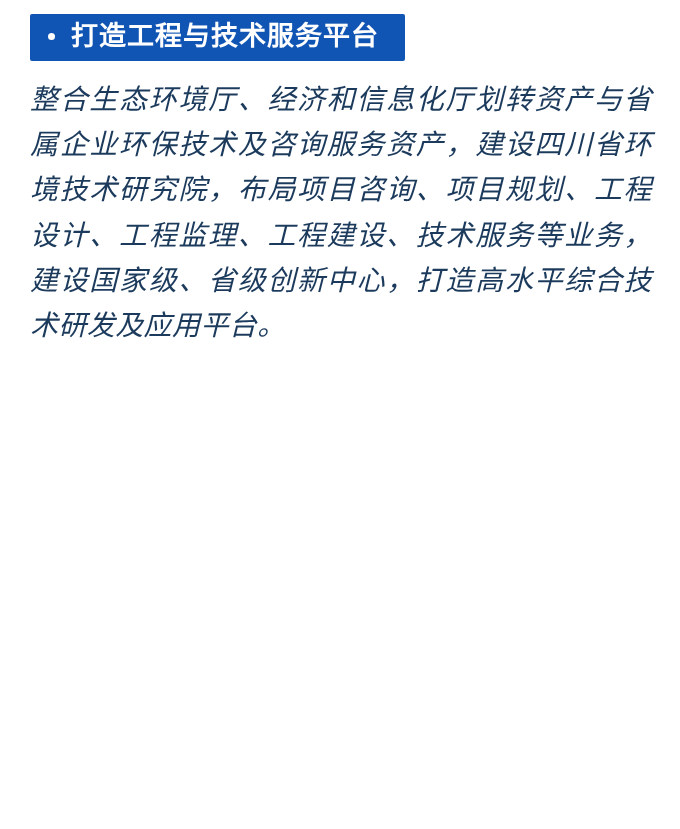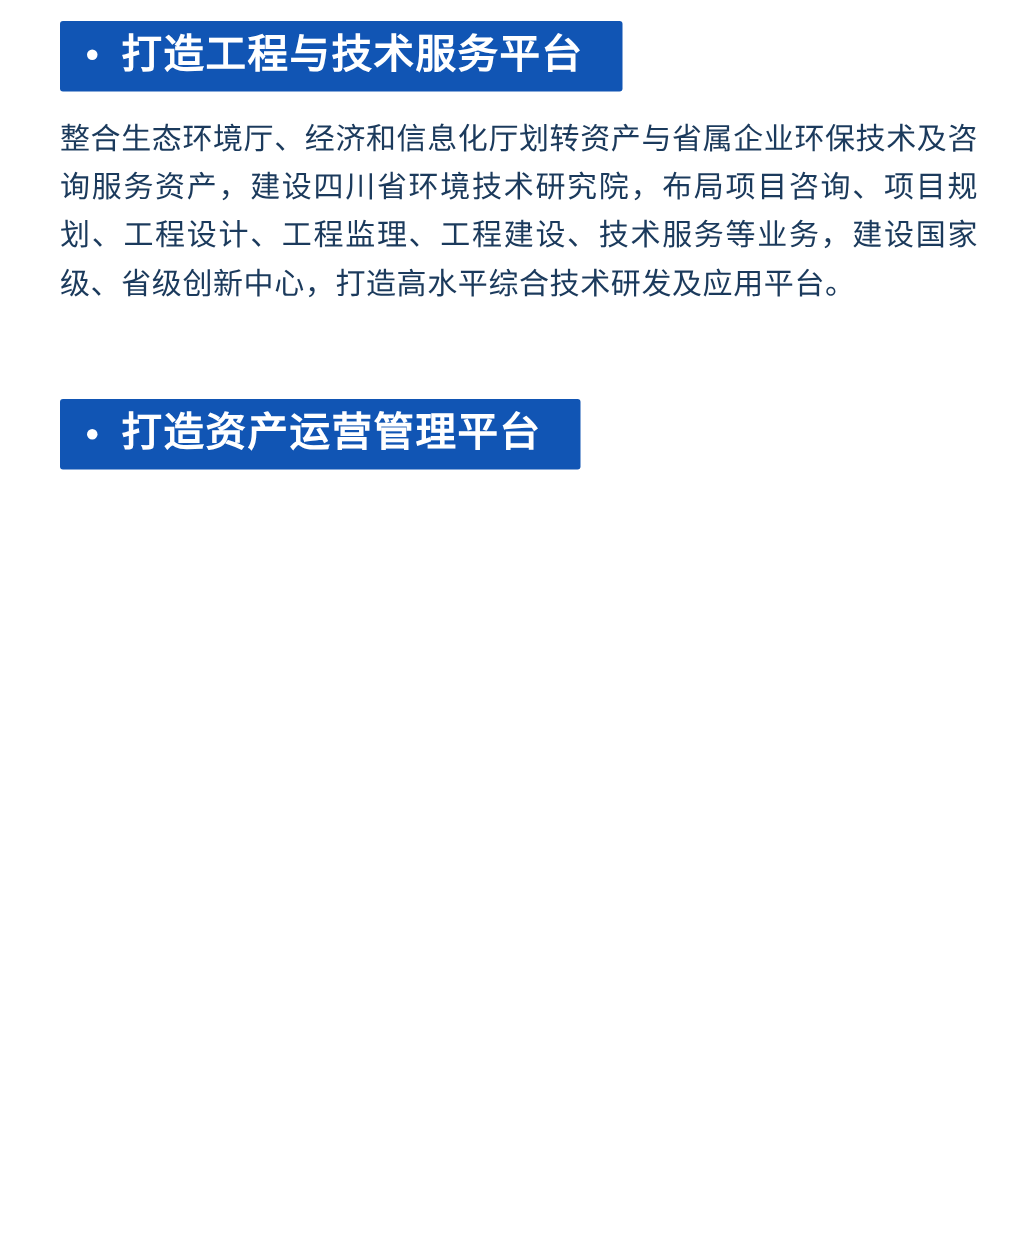--- a/index.html
+++ b/index.html
@@ -11,21 +11,21 @@
     width: 680px;
     height: 829px;
     font-family: "Liberation Sans", "DejaVu Sans", sans-serif;
     color: #16324f;
     overflow: hidden;
   }
   .page {
     width: 680px;
     height: 829px;
     box-sizing: border-box;
-    padding: 14px 28px 0 40px;
+    padding: 14px 28px 0 30px;
     display: flex;
     flex-direction: column;
   }
   .section {
     display: block;
   }
   .section + .section {
     margin-top: 40px;
   }
   .heading-bar {
@@ -48,41 +48,38 @@
   }
   .heading-text {
     font-size: 27px;
     font-weight: bold;
     letter-spacing: 1px;
     line-height: 1.1;
     white-space: nowrap;
   }
   .body-text {
     margin-top: 16px;
-    font-size: 20px;
+    font-size: 28px;
     line-height: 1.62;
     color: #1b3a5c;
     text-align: justify;
     letter-spacing: 0.4px;
     font-weight: normal;
+    font-style: italic;
   }
 </style>
 </head>
 <body>
 
 <div class="page">
 
   <div class="section">
     <div class="heading-bar">
       <span class="heading-bullet"></span>
       <span class="heading-text">打造工程与技术服务平台</span>
     </div>
     <p class="body-text">整合生态环境厅、经济和信息化厅划转资产与省属企业环保技术及咨询服务资产，建设四川省环境技术研究院，布局项目咨询、项目规划、工程设计、工程监理、工程建设、技术服务等业务，建设国家级、省级创新中心，打造高水平综合技术研发及应用平台。</p>
   </div>
 
   <div class="section">
-    <div class="heading-bar">
-      <span class="heading-bullet"></span>
-      <span class="heading-text">打造资产运营管理平台</span>
-    </div>
   </div>
 
 </div>
 
 </body></html>

